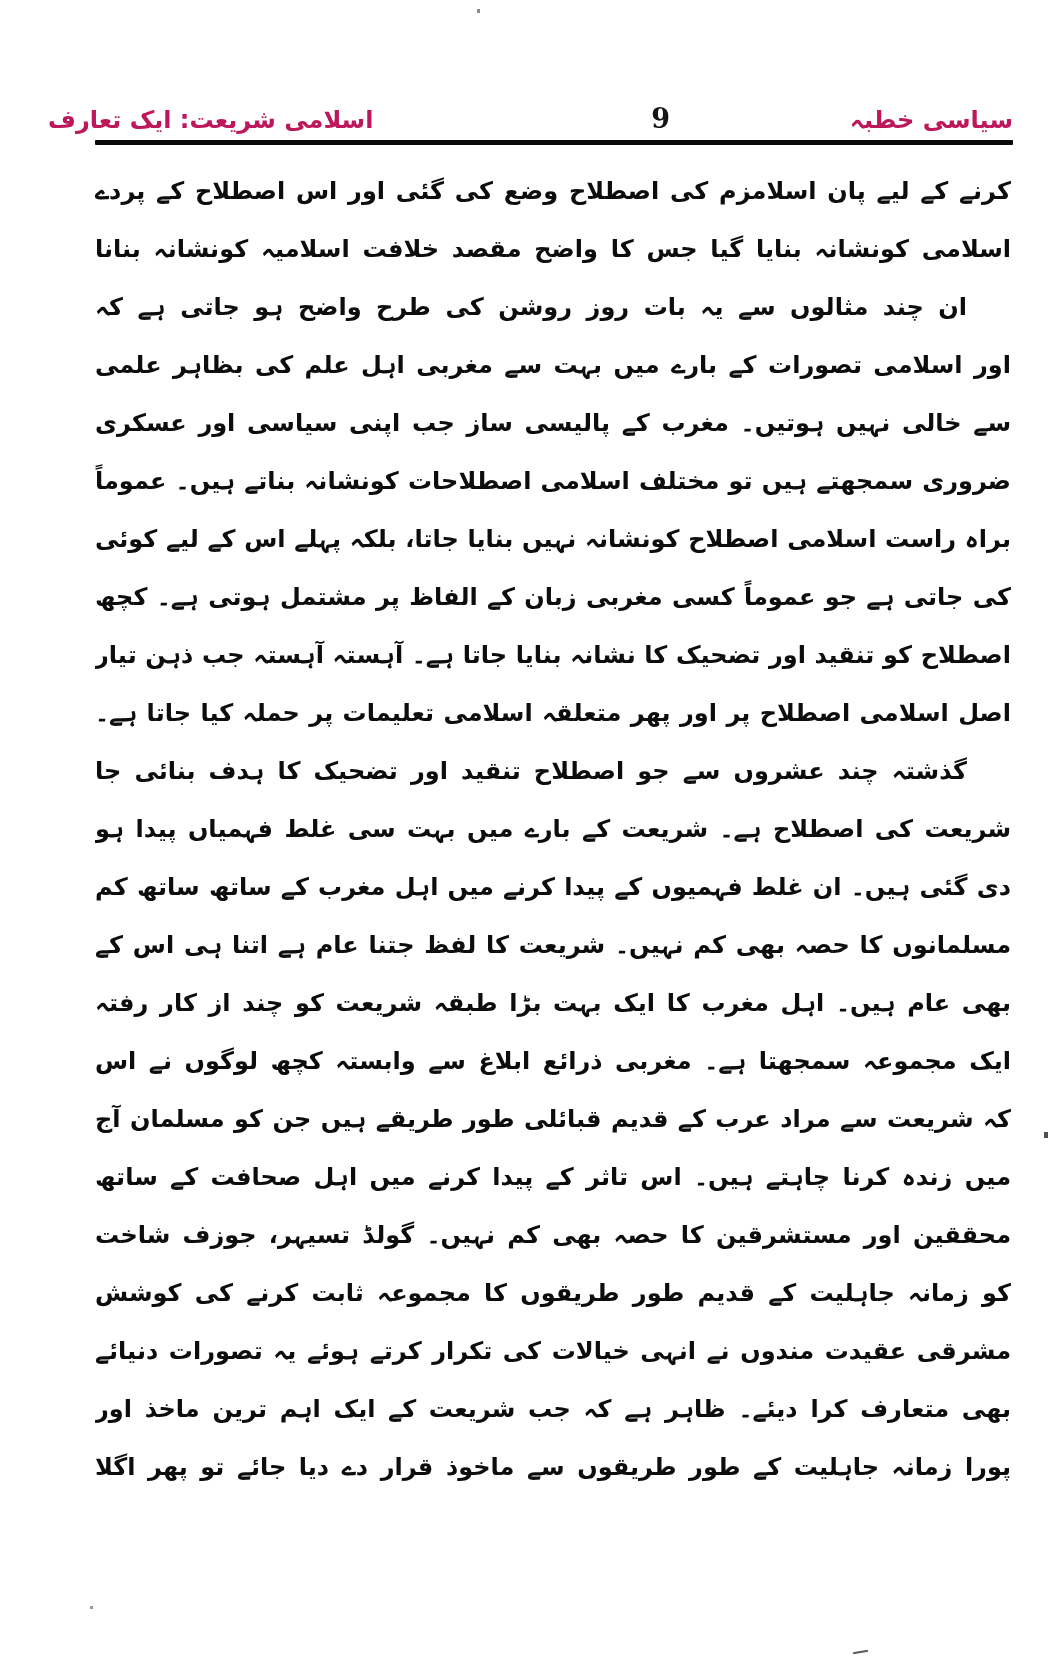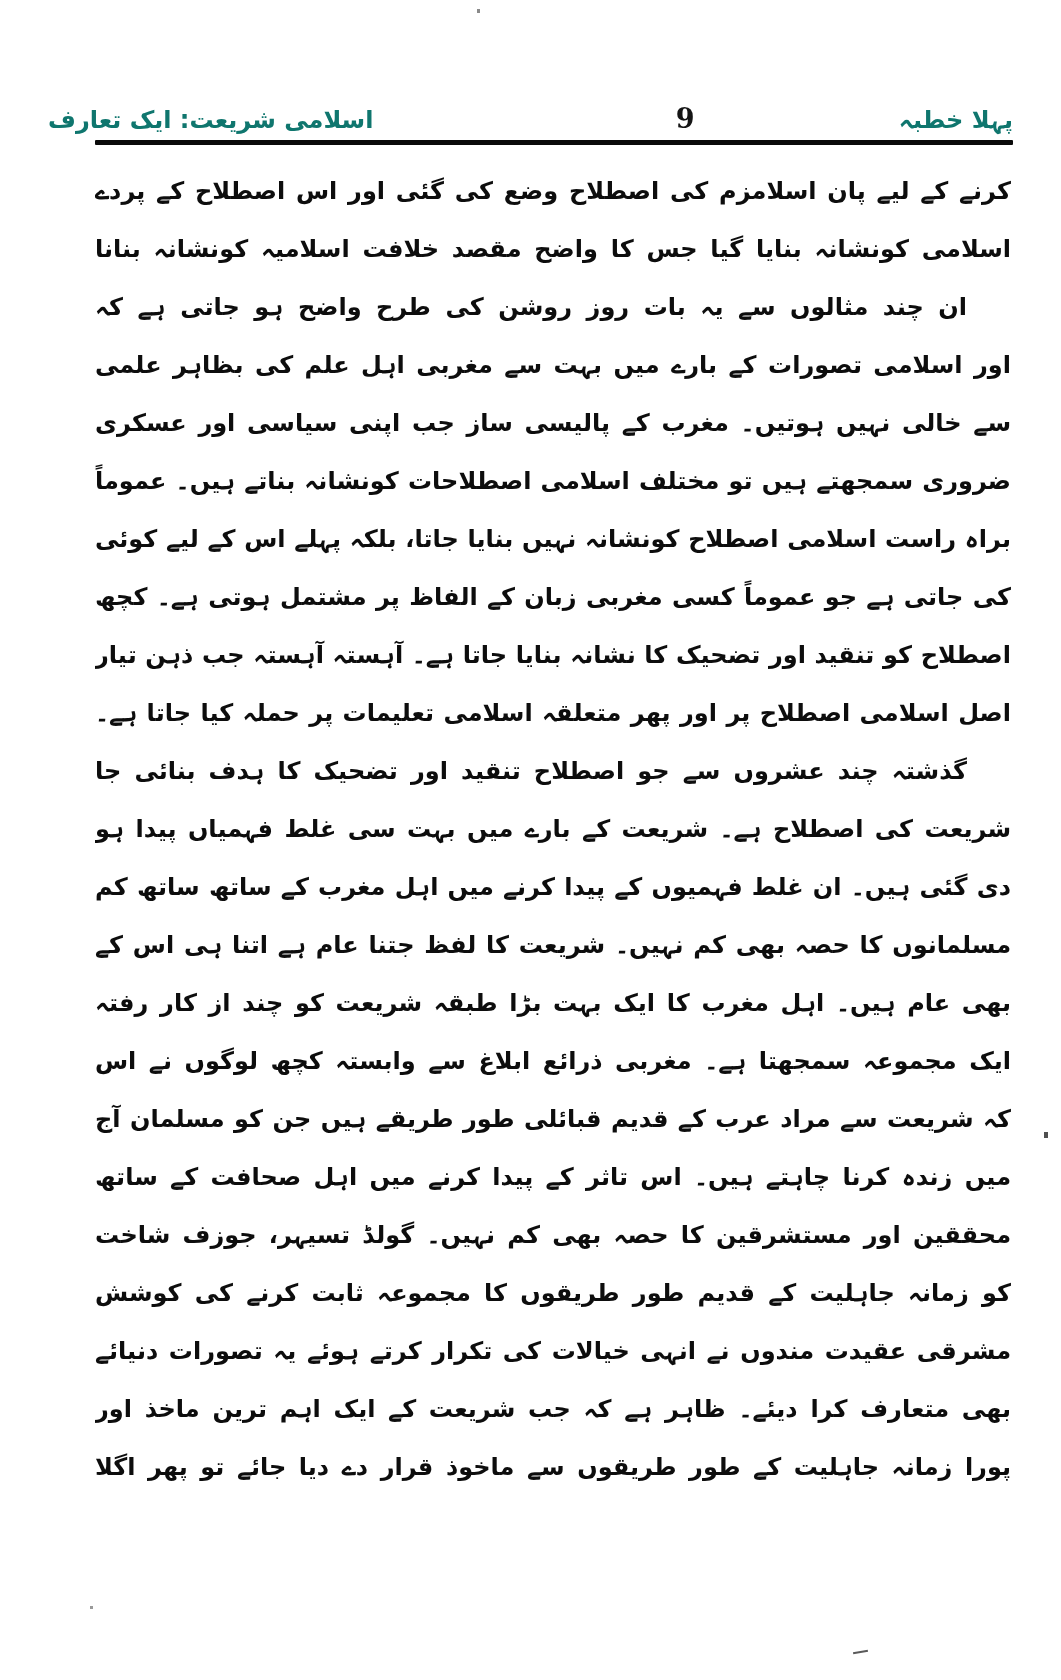--- a/index.html
+++ b/index.html
@@ -24,21 +24,21 @@
     left: 48px;
     height: 64px;
     display: flex;
     flex-direction: row;
     justify-content: space-between;
     align-items: flex-end;
   }
   .header-title {
     font-size: 24px;
     font-weight: 700;
-    color: #0f766e;
+    color: #be185d;
     letter-spacing: 0.5px;
   }
   .header-right { padding-left: 10px; }
   .header-left  { padding-right: 48px; }
   .page-number {
     font-family: "DejaVu Serif", serif;
     font-size: 27px;
     font-weight: 700;
     color: #151515;
     transform: translateX(30px);
@@ -87,21 +87,21 @@
   .artifact.speck-right  { left: 1044px; top: 1132px; width: 4px;  height: 6px;  background:#4f4f4f; }
   .artifact.dot-left     { left: 90px;  top: 1606px; width: 3px;  height: 3px;  background:#9a9a9a; }
   .artifact.dash-bottom  { left: 853px; top: 1651px; width: 15px; height: 2px;  background:#5a5a5a; transform: rotate(-10deg); }
 </style>
 </head>
 <body>
 
 <div class="page">
 
   <header class="header">
-    <span class="header-title header-right">پہلا خطبہ</span>
+    <span class="header-title header-right">سیاسی خطبہ</span>
     <span class="page-number">9</span>
     <span class="header-title header-left">اسلامی شریعت: ایک تعارف</span>
   </header>
 
   <div class="header-rule"></div>
 
   <main class="body-text">
       <div class="para">
         <div class="line">کرنے کے لیے پان اسلامزم کی اصطلاح وضع کی گئی اور اس اصطلاح کے پردے میں وحدت</div>
         <div class="line last">اسلامی کونشانہ بنایا گیا جس کا واضح مقصد خلافت اسلامیہ کونشانہ بنانا تھا۔</div>

